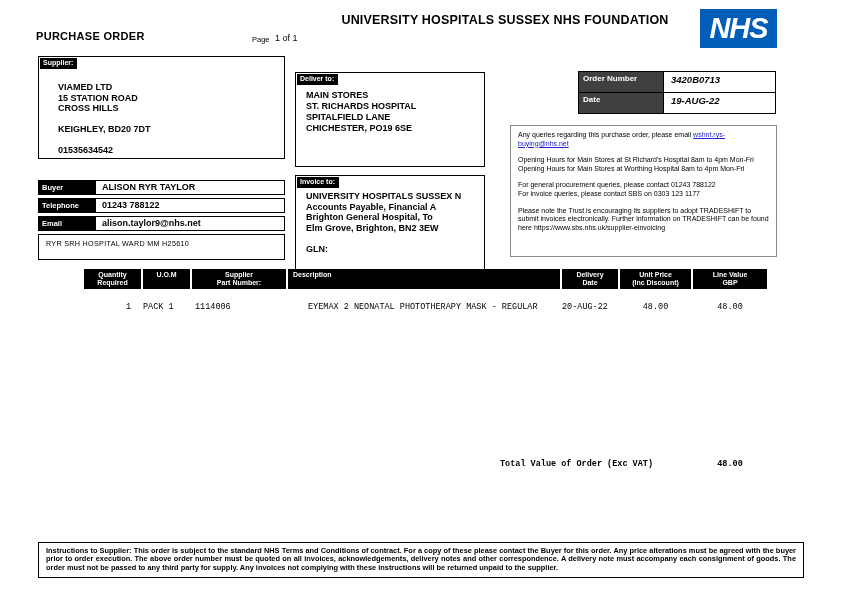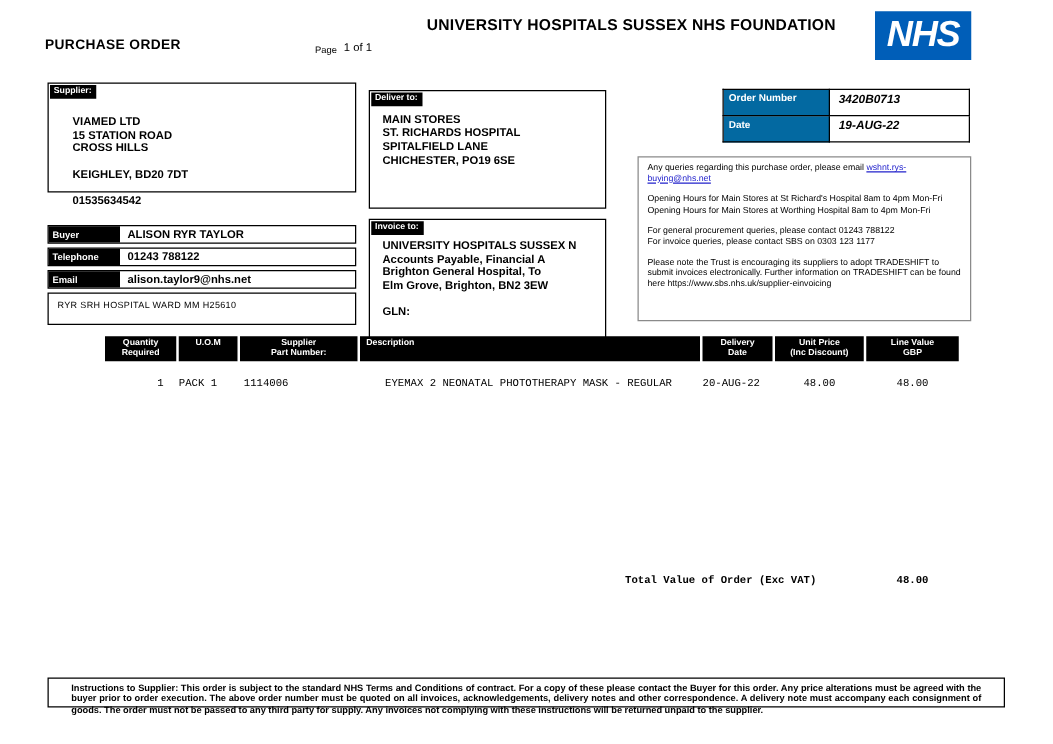--- a/index.html
+++ b/index.html
@@ -28,35 +28,35 @@
   
   .box { border: 1px solid #000; background: #fff; }
   .chip {
     position: absolute; top: 1px; left: 1px;
     background: #000; color: #fff;
     font-size: 7px; font-weight: bold;
     padding: 1px 4px 2px 3px; line-height: 8px;
   }
   .addr { font-size: 9px; font-weight: bold; line-height: 10.5px; white-space: pre-line; }
 
-  .supplier-box { left: 38px; top: 66px; width: 247px; height: 88px; }
+  .supplier-box { left: 38px; top: 56px; width: 247px; height: 103px; }
   .supplier-addr { left: 19px; top: 25px; }
 
   .deliver-box { left: 295px; top: 72px; width: 190px; height: 95px; }
   .deliver-addr { left: 10px; top: 17px; line-height: 11px; }
 
   .invoice-box { left: 295px; top: 175px; width: 190px; height: 104px; }
   .invoice-addr { left: 10px; top: 15px; }
   .gln { left: 10px; top: 68px; font-size: 9px; font-weight: bold; }
 
   
   .order-table { left: 578px; top: 71px; border-collapse: collapse; }
   .order-table td { border: 1px solid #000; height: 21px; }
   .order-table td.lbl {
-    width: 85px; background: #0369a1; color: #fff;
+    width: 85px; background: #404040; color: #fff;
     font-size: 8px; font-weight: bold; padding: 2px 4px; vertical-align: top;
   }
   .order-table td.val { width: 112px; font-size: 9.5px; font-weight: bold; padding: 2px 7px; vertical-align: top; font-style: italic; }
 
   
   .queries-box {
     left: 510px; top: 125px; width: 267px; height: 132px;
     border: 1px solid #8a8a8a; padding: 5px 7px;
     font-size: 7px; line-height: 8.6px;
   }
@@ -97,22 +97,22 @@
   .trow .c0 { text-align: right; padding-right: 10px; }
   .trow .c2 { padding-left: 3px; }
   .trow .c3 { padding-left: 20px; }
   .trow .c5, .trow .c6 { text-align: center; }
 
   .total-label { left: 500px; top: 459px; font-family: "Liberation Mono", monospace; font-size: 8.5px; font-weight: bold; }
   .total-value { left: 693px; top: 459px; width: 74px; text-align: center; font-family: "Liberation Mono", monospace; font-size: 8.5px; font-weight: bold; }
 
   
   .instructions-box {
-    left: 38px; top: 542px; width: 766px; height: 24px;
-    border: 1px solid #000; padding: 4px 18px;
+    left: 38px; top: 542px; width: 766px; height: 36px;
+    border: 1px solid #000; padding: 4px 7px;
     font-size: 7.4px; font-weight: bold; line-height: 8.4px; text-align: justify;
   }
 </style>
 </head>
 <body>
 
 <div class="page">
 
   <div class="abs doc-title">PURCHASE ORDER</div>
   <div class="abs page-label">Page</div>

